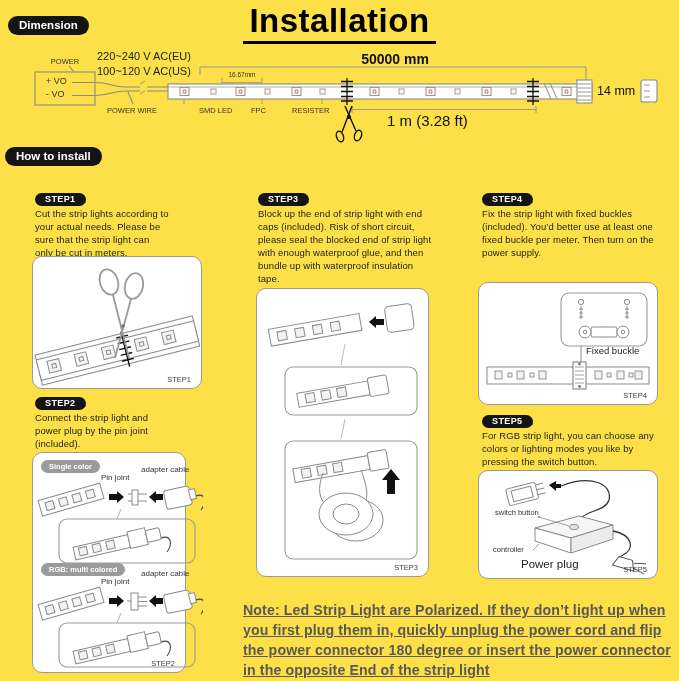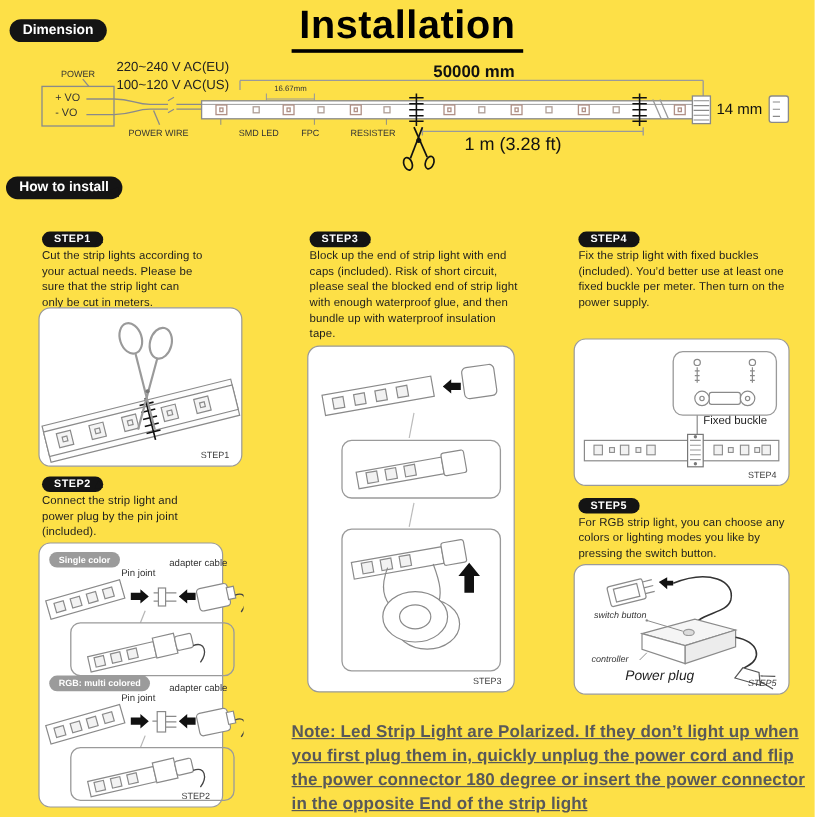--- a/index.html
+++ b/index.html
@@ -374,21 +374,21 @@
       </g>
     </svg>
     <div class="tinylabel" style="left:107px; top:62px; font-size:9.5px; color:#222;">Fixed buckle</div>
     <div class="figlabel">STEP4</div>
   </div>
 
   <div class="step-pill" style="left:482px; top:415px;"><span>STEP5</span></div>
   <div class="steptext" style="left:482px; top:430px; width:185px;">For RGB strip light, you can choose any
 colors or lighting modes you like by
 pressing the switch button.</div>
-  <div class="figbox" style="left:478px; top:470px; width:180px; height:109px;font-style:italic;">
+  <div class="figbox" style="left:478px; top:470px; width:180px; height:109px;">
     <svg class="figsvg" width="180" height="109" viewBox="0 0 180 109">
       <g transform="rotate(-14 45 22)" fill="#fff" stroke="#8a8a8a" stroke-width="1">
         <rect x="28" y="14" width="30" height="17" rx="2"></rect>
         <rect x="33" y="17" width="20" height="11"></rect>
         <path d="M58 17 h8 M58 22 h8 M58 27 h8" fill="none"></path>
       </g>
       <polygon points="70,14 77,10 77,13 82,13 82,17 77,17 77,20" fill="#111"></polygon>
       <path d="M82 15 C112 3 134 13 130 29 C127 39 112 39 103 46" fill="none" stroke="#333" stroke-width="1.3"></path>
       <g stroke="#8a8a8a" stroke-width="1">
         <polygon points="56,57 100,45 134,54 92,67" fill="#f5f5f5"></polygon>

